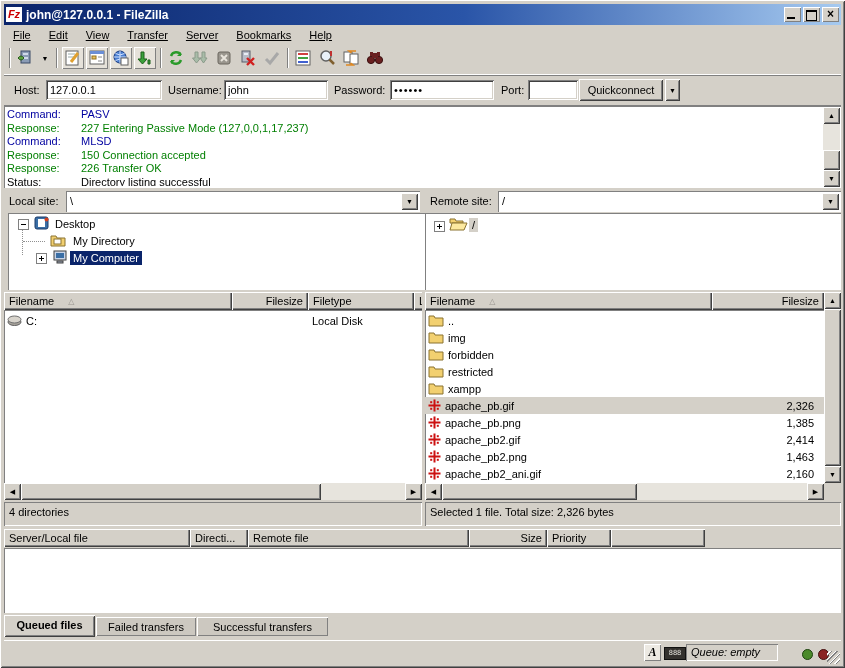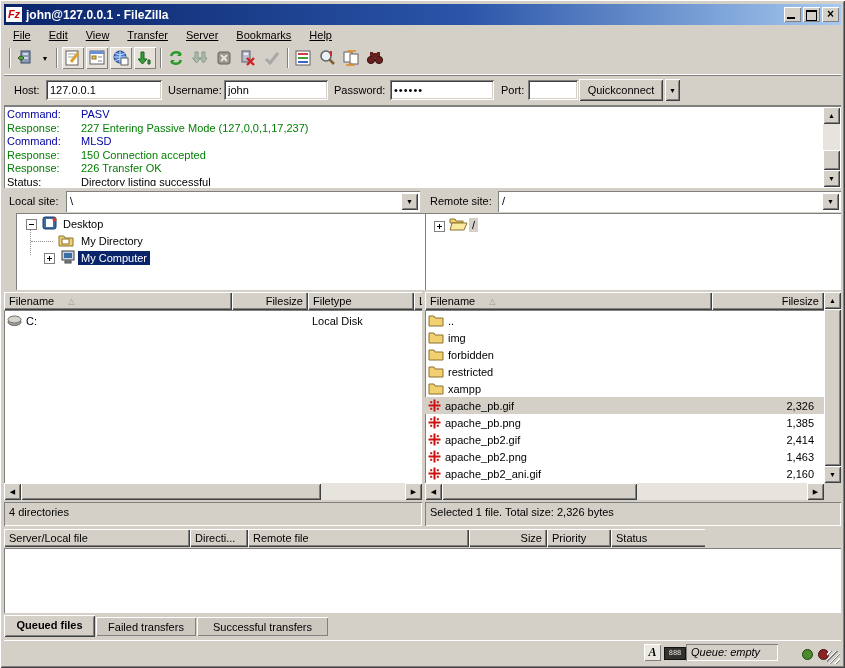--- a/index.html
+++ b/index.html
@@ -284,21 +284,21 @@
   </div>
 
   <span class="abs sitelabel" style="left:430px;">Remote site:</span>
   <div class="abs combo in1" style="left:498px;width:343px;">
     <span class="combo-text">/</span>
     <div class="combo-arrow out2">
         <span class="dn">▼</span>
       </div>
   </div>
 
-  <div class="abs tree in1" style="left:16px;width:418px;">
+  <div class="abs tree in1" style="left:8px;width:418px;">
     <div class="dotv" style="left:14px;top:12px;height:30px;"></div>
     <div class="doth" style="left:15px;top:28px;width:22px;"></div>
     <div class="expander" style="left:10px;top:6px;">
         <div class="exp-h"></div>
       </div>
     <div class="abs" style="left:26px;top:3px;">
       <svg width="16" height="15" viewBox="0 0 16 15">
         <rect x="1" y="1" width="13" height="12" rx="2" fill="#3a6ea5" stroke="#1a3a6a"></rect>
         <rect x="4" y="3" width="7" height="8" fill="#fff"></rect>
         <circle cx="12.5" cy="3.5" r="2" fill="#d04020"></circle>
@@ -559,23 +559,20 @@
       </div>
     <div class="hcell" style="flex:0 0 221px;">
         <span>Remote file</span>
       </div>
     <div class="hcell r" style="flex:0 0 78px;">
         <span>Size</span>
       </div>
     <div class="hcell" style="flex:0 0 64px;">
         <span>Priority</span>
       </div>
-    <div class="hcell" style="flex:0 0 148px;">
-        <span>Status</span>
-      </div>
     <div class="hcell" style="flex:1 1 auto;"></div>
   </div>
   <div id="qbody" class="abs in1"></div>
 
   <div class="abs tab active out2" style="left:4px;width:91px;"><span>Queued files</span></div>
   <div class="abs tab inactive out1" style="left:96px;width:100px;"><span>Failed transfers</span></div>
   <div class="abs tab inactive out1" style="left:197px;width:131px;"><span>Successful transfers</span></div>
 
   <div id="statusbar" class="abs">
     <div class="abs out1" style="left:640px;top:3px;width:17px;height:17px;background:#ece9e2;text-align:center;">

